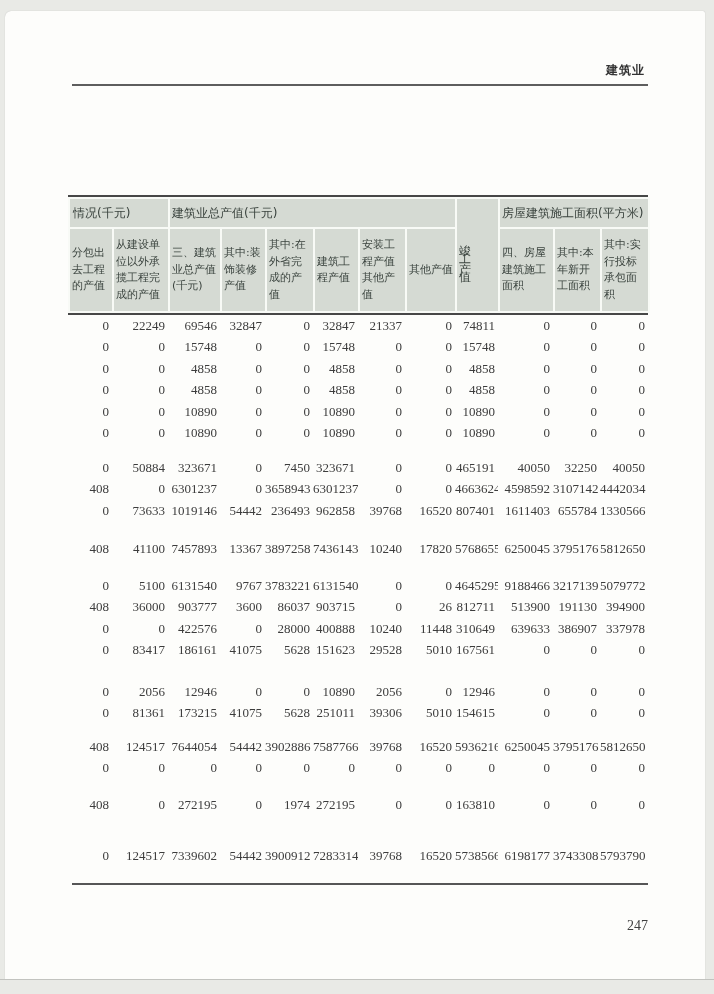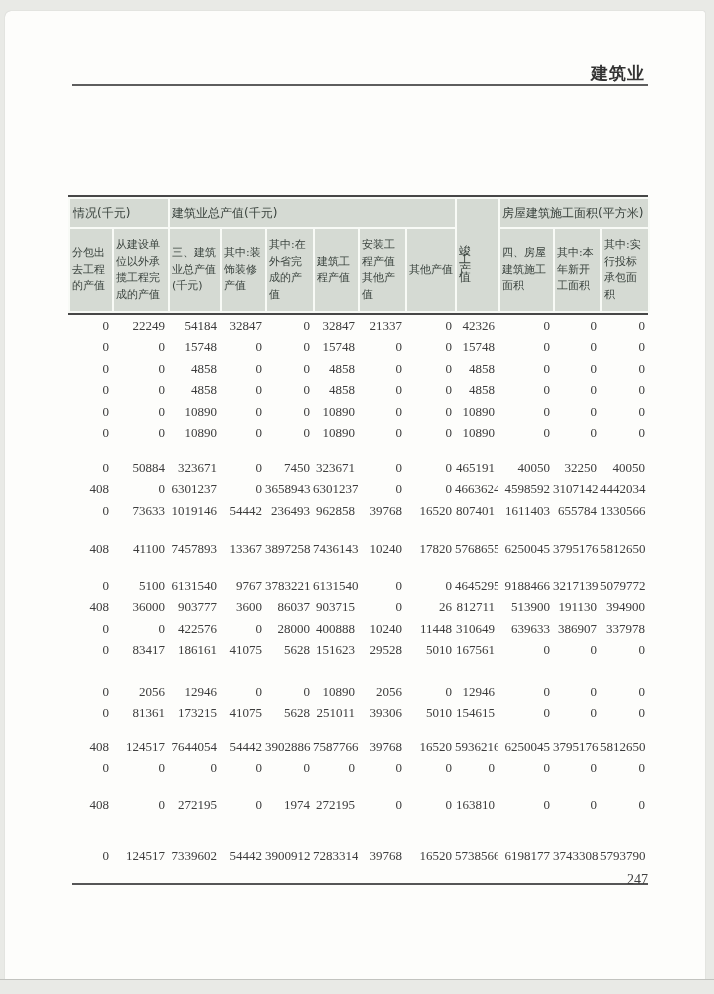--- a/index.html
+++ b/index.html
@@ -21,21 +21,21 @@
     position: absolute; left: 0; right: 0; bottom: 14px; height: 1px;
     background: #c2c3bf;
   }
 
   .running-rule {
     position: absolute; left: 67px; top: 73px; width: 576px; height: 2px;
     background: #5e5e5e;
   }
   .running-label {
     position: absolute; top: 51px; right: 60px;
-    font-size: 17px; font-weight: bold; color: #333;
+    font-size: 12px; font-weight: bold; color: #333;
     letter-spacing: 1px;
   }
   .page-title {
     position: absolute; left: 70px; top: 102px;
     font-family: "Liberation Serif", serif;
     font-size: 28px; color: #2c2c2c;
     letter-spacing: 8px; font-weight: 500;
     white-space: nowrap;
   }
 
@@ -81,21 +81,21 @@
     overflow: hidden;
     white-space: nowrap;
   }
   .body-table tr.spacer td { padding: 0; }
 
   .footer-rule {
     position: absolute; left: 67px; top: 872px; width: 576px; height: 2px;
     background: #565656;
   }
   .page-number {
-    position: absolute; top: 861px; right: 57px;
+    position: absolute; top: 907px; right: 57px;
     font-family: "Liberation Serif", serif;
     font-size: 14px; color: #3f3f3f;
   }
 </style>
 </head>
 <body>
 
 <div class="page">
 
   <div class="running-rule"></div>
@@ -154,27 +154,27 @@
           <col style="width: 50px;">
           <col style="width: 43px;">
           <col style="width: 55px;">
           <col style="width: 47px;">
           <col style="width: 48px;">
         </colgroup>
       <tbody id="tbody">
           <tr>
             <td>0</td>
             <td>22249</td>
-            <td>54184</td>
+            <td>69546</td>
             <td>32847</td>
             <td>0</td>
             <td>32847</td>
             <td>21337</td>
             <td>0</td>
-            <td>42326</td>
+            <td>74811</td>
             <td>0</td>
             <td>0</td>
             <td>0</td>
           </tr>
           <tr>
             <td>0</td>
             <td>0</td>
             <td>15748</td>
             <td>0</td>
             <td>0</td>

